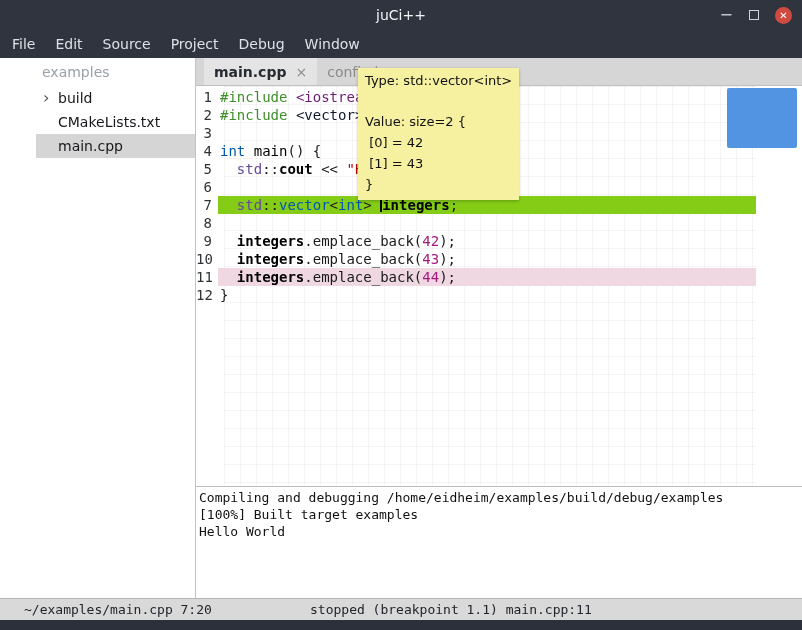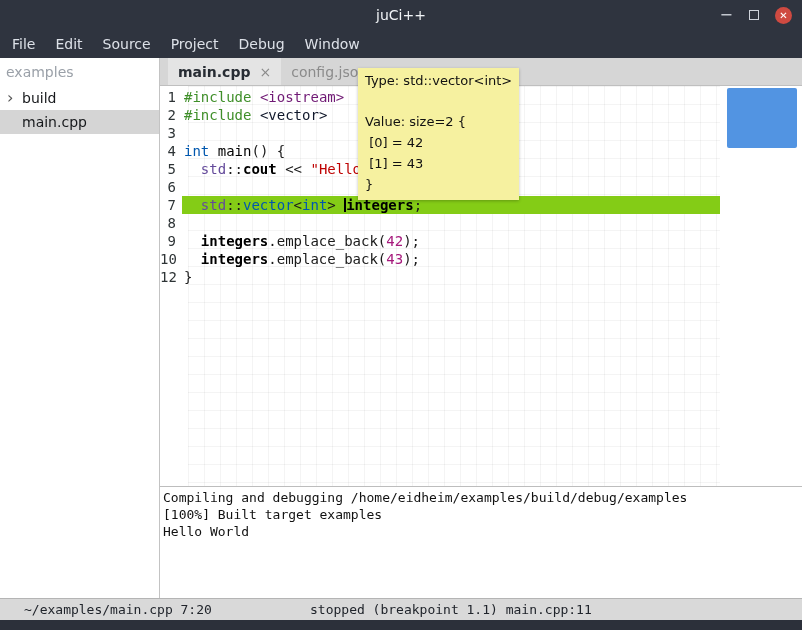--- a/index.html
+++ b/index.html
@@ -18,21 +18,21 @@
   .btn-min { color: #cfd4dc; font-size: 16px; line-height: 1; cursor: default; }
   .btn-restore { width: 10px; height: 10px; border: 1px solid #cfd4dc; display: inline-block; }
   .btn-close {
     width: 17px; height: 17px; border-radius: 50%; background: #cf4a41; color: #fff;
     font-size: 10px; display: flex; align-items: center; justify-content: center;
   }
   
   .menubar { height: 28px; background: #2f343f; display: flex; align-items: center; color: #dde1e8; font-size: 14px; padding-left: 2px; }
   .menu-item { padding: 0 10px; }
   
-  .main { display: flex; height: 540px; }
+  .main { display: flex; height: 540px; margin-left: 36px; }
   .sidebar { width: 160px; border-right: 1px solid #c3c3c3; background: #fff; font-size: 14px; flex: none; }
   .sidebar-header { height: 28px; display: flex; align-items: center; padding-left: 6px; color: #9aa0a8; }
   .tree-item { height: 24px; display: flex; align-items: center; padding-left: 22px; color: #16181b; position: relative; }
   .tree-item .chevron { position: absolute; left: 7px; top: 0px; color: #555; font-size: 16px; line-height: 24px; }
   .tree-item.selected { background: #d5d5d5; }
   .content { flex: 1; display: flex; flex-direction: column; min-width: 0; }
   
   .tabbar { height: 28px; background: #d6d6d6; border-bottom: 1px solid #bfbfbf; display: flex; align-items: stretch; font-size: 14px; padding-left: 8px; }
   .tab { display: flex; align-items: center; padding: 0 10px; color: #8b8b8b; gap: 9px; }
   .tab.active { background: #e4e4e4; color: #272c33; font-weight: bold; }
@@ -92,20 +92,23 @@
   </div>
 
 <div class="main">
   <div class="sidebar">
     <div class="sidebar-header">examples</div>
     <div>
         <div class="tree-item">
           <span class="chevron">›</span>
           <span>build</span>
         </div>
+        <div class="tree-item">
+          <span>CMakeLists.txt</span>
+        </div>
         <div class="tree-item selected">
           <span>main.cpp</span>
         </div>
       </div>
   </div>
   <div class="content">
     <div class="tabbar">
         <div class="tab active">
           <span>main.cpp</span>
           <span class="tab-close">×</span>
@@ -150,20 +153,24 @@
             <span class="code"></span>
           </div>
           <div class="line">
             <span class="ln">9</span>
             <span class="code"><span style="color: rgb(26, 26, 26);">  </span><span style="color: rgb(0, 0, 0); font-weight: bold;">integers</span><span style="color: rgb(26, 26, 26);">.emplace_back(</span><span style="color: rgb(166, 25, 124);">42</span><span style="color: rgb(26, 26, 26);">);</span></span>
           </div>
           <div class="line">
             <span class="ln">10</span>
             <span class="code"><span style="color: rgb(26, 26, 26);">  </span><span style="color: rgb(0, 0, 0); font-weight: bold;">integers</span><span style="color: rgb(26, 26, 26);">.emplace_back(</span><span style="color: rgb(166, 25, 124);">43</span><span style="color: rgb(26, 26, 26);">);</span></span>
           </div>
+          <div class="line bp">
+            <span class="ln">11</span>
+            <span class="code"><span style="color: rgb(26, 26, 26);">  </span><span style="color: rgb(0, 0, 0); font-weight: bold;">integers</span><span style="color: rgb(26, 26, 26);">.emplace_back(</span><span style="color: rgb(166, 25, 124);">44</span><span style="color: rgb(26, 26, 26);">);</span></span>
+          </div>
           <div class="line">
             <span class="ln">12</span>
             <span class="code"><span style="color: rgb(26, 26, 26);">}</span></span>
           </div>
         </div>
       <div class="overview-thumb"></div>
     </div>
     <div class="terminal"><div>Compiling and debugging /home/eidheim/examples/build/debug/examples</div><div>[100%] Built target examples</div><div>Hello World</div></div>
   </div>
 </div>

